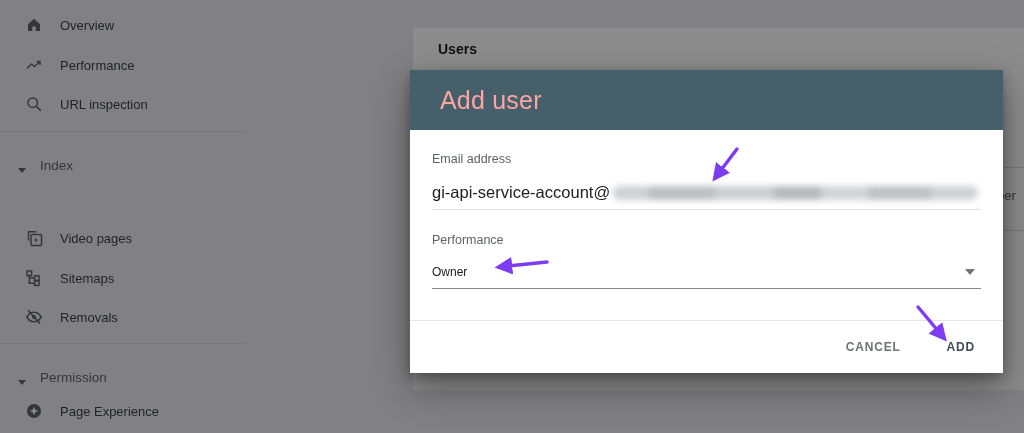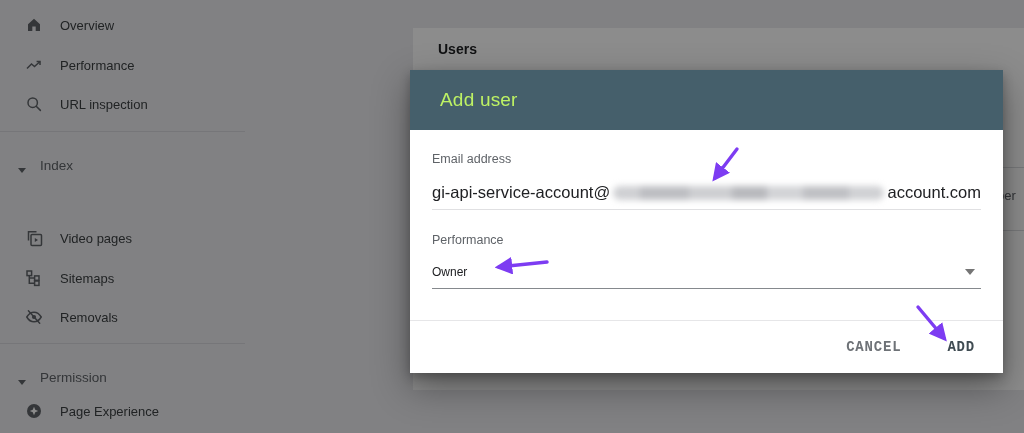--- a/index.html
+++ b/index.html
@@ -32,35 +32,35 @@
   .frag{position:absolute;left:584px;top:160px;font-size:13px;color:#5f6368;}
 
   
   .backdrop{position:absolute;inset:0;background:var(--backdrop);z-index:2;}
 
   
   .dialog{position:absolute;left:410px;top:70px;width:593px;height:303px;background:#fff;z-index:3;
           box-shadow:0 14px 34px rgba(0,0,0,0.38),0 4px 10px rgba(0,0,0,0.25);}
   .dlg-header{position:absolute;left:0;top:0;right:0;height:60px;background:var(--dialog-header);
               display:flex;align-items:center;padding-left:30px;}
-  .dlg-title{color:#bef264;font-size:19px;font-weight:500;letter-spacing:0.2px;}
+  .dlg-title{color:#fca5a5;font-size:25px;font-weight:500;letter-spacing:0.2px;}
   .fld-label{position:absolute;left:22px;font-size:12.5px;color:#5f6368;}
   .email-row{position:absolute;left:22px;top:106px;width:549px;height:34px;display:flex;align-items:center;
              font-size:16.5px;color:#202124;border-bottom:1px solid #e0e0e2;cursor:text;}
   .redacted{flex:1 1 auto;height:14px;margin:0 3px;border-radius:7px;align-self:center;
             background:linear-gradient(90deg,#cfd0d3 0 10%,#bdbec2 10% 28%,#cdced1 28% 44%,#b8b9bd 44% 57%,#d2d3d6 57% 70%,#bfc0c4 70% 87%,#d0d1d4 87%);
             filter:blur(3px);}
   .perm-row{position:absolute;left:22px;top:186px;width:549px;height:33px;display:flex;align-items:center;
             font-size:12px;color:#202124;border-bottom:1px solid #85898d;cursor:pointer;}
   .dd-caret{position:absolute;right:6px;top:13px;width:0;height:0;
             border-left:5.5px solid transparent;border-right:5.5px solid transparent;border-top:6.5px solid #757575;}
   .footer-line{position:absolute;left:0;right:0;top:250px;border-top:1px solid #e6e6e8;}
   .dlg-footer{position:absolute;left:0;right:0;bottom:0;height:52px;display:flex;align-items:center;
               justify-content:flex-end;gap:42px;padding-right:26px;}
-  .btn{background:none;border:none;font-family:Liberation Mono, monospace;font-size:14px;font-weight:bold;
+  .btn{background:none;border:none;font-family:Liberation Sans, sans-serif;font-size:12px;font-weight:bold;
        letter-spacing:0.8px;cursor:pointer;padding:6px 2px;text-align:center;}
   .btn-cancel{color:#6e7277;}
   .btn-add{color:#3f4b52;}
 
   
   .arrows{position:absolute;inset:0;z-index:4;pointer-events:none;}
   .arrow-line{stroke:var(--annotation-arrow);stroke-width:3.4;stroke-linecap:round;fill:none;}
   .ah{fill:var(--annotation-arrow);}
 </style>
 </head>
@@ -170,21 +170,20 @@
 
   <div class="dialog">
     <div class="dlg-header">
       <span class="dlg-title">Add user</span>
     </div>
 
     <label class="fld-label" style="top:82px">Email address</label>
     <div class="email-row">
       <span>gi-api-service-account@</span>
       <span class="redacted"></span>
-      <span>account.com</span>
     </div>
 
     <label class="fld-label" style="top:163px">Performance</label>
     <div class="perm-row">
       <span>Owner</span>
       <span class="dd-caret"></span>
     </div>
 
     <div class="footer-line"></div>
     <div class="dlg-footer">

